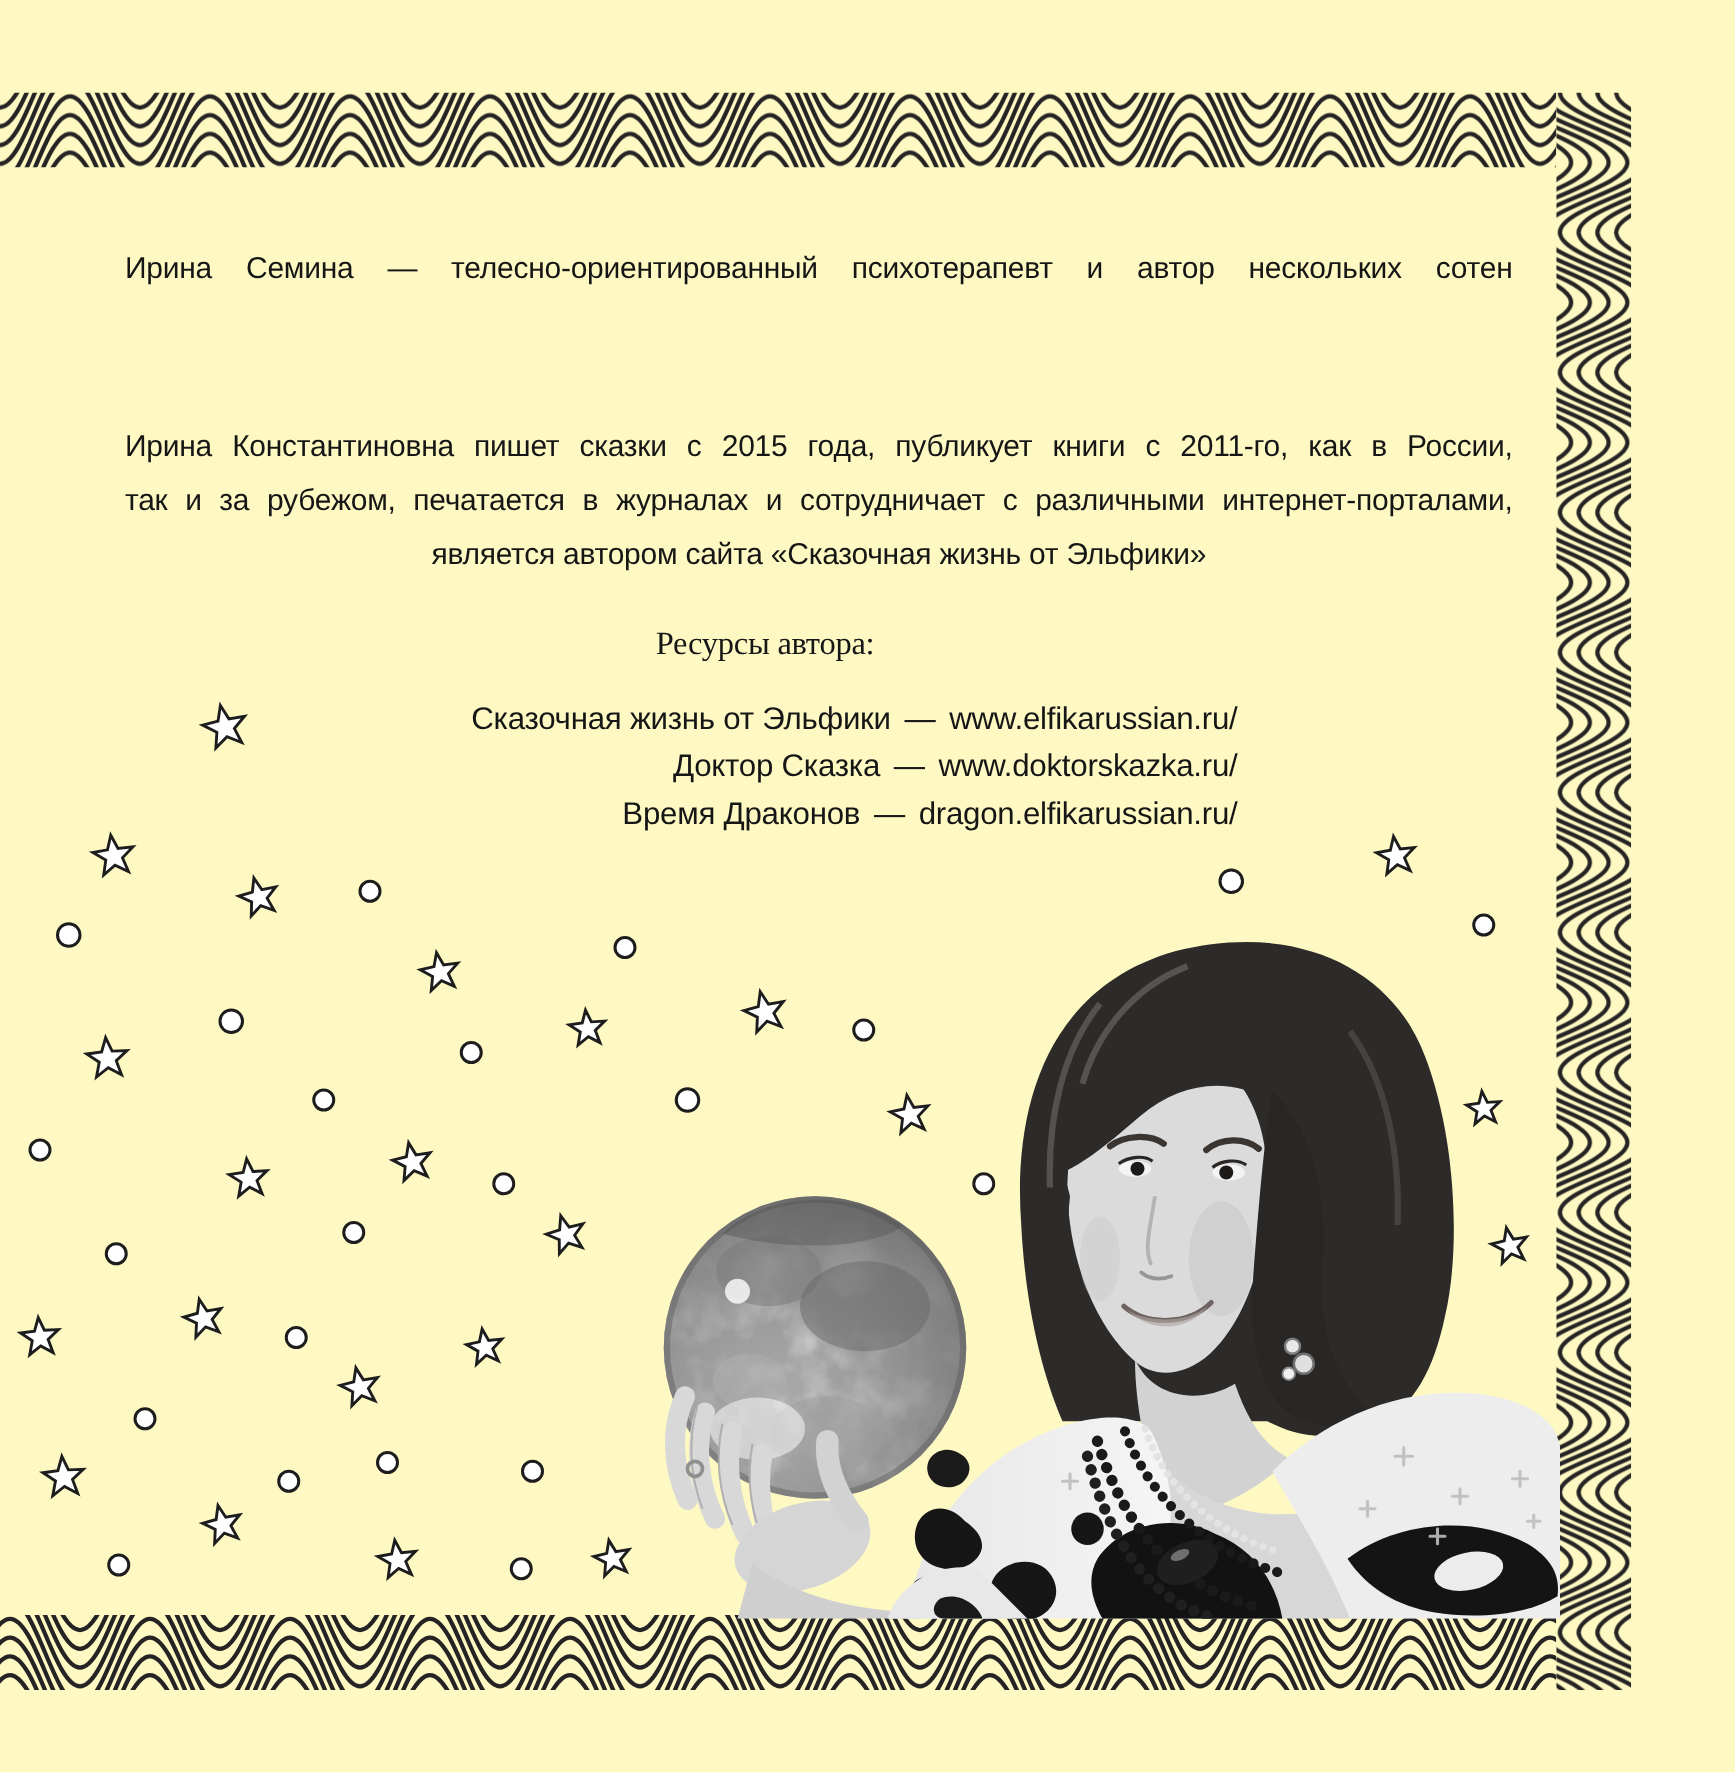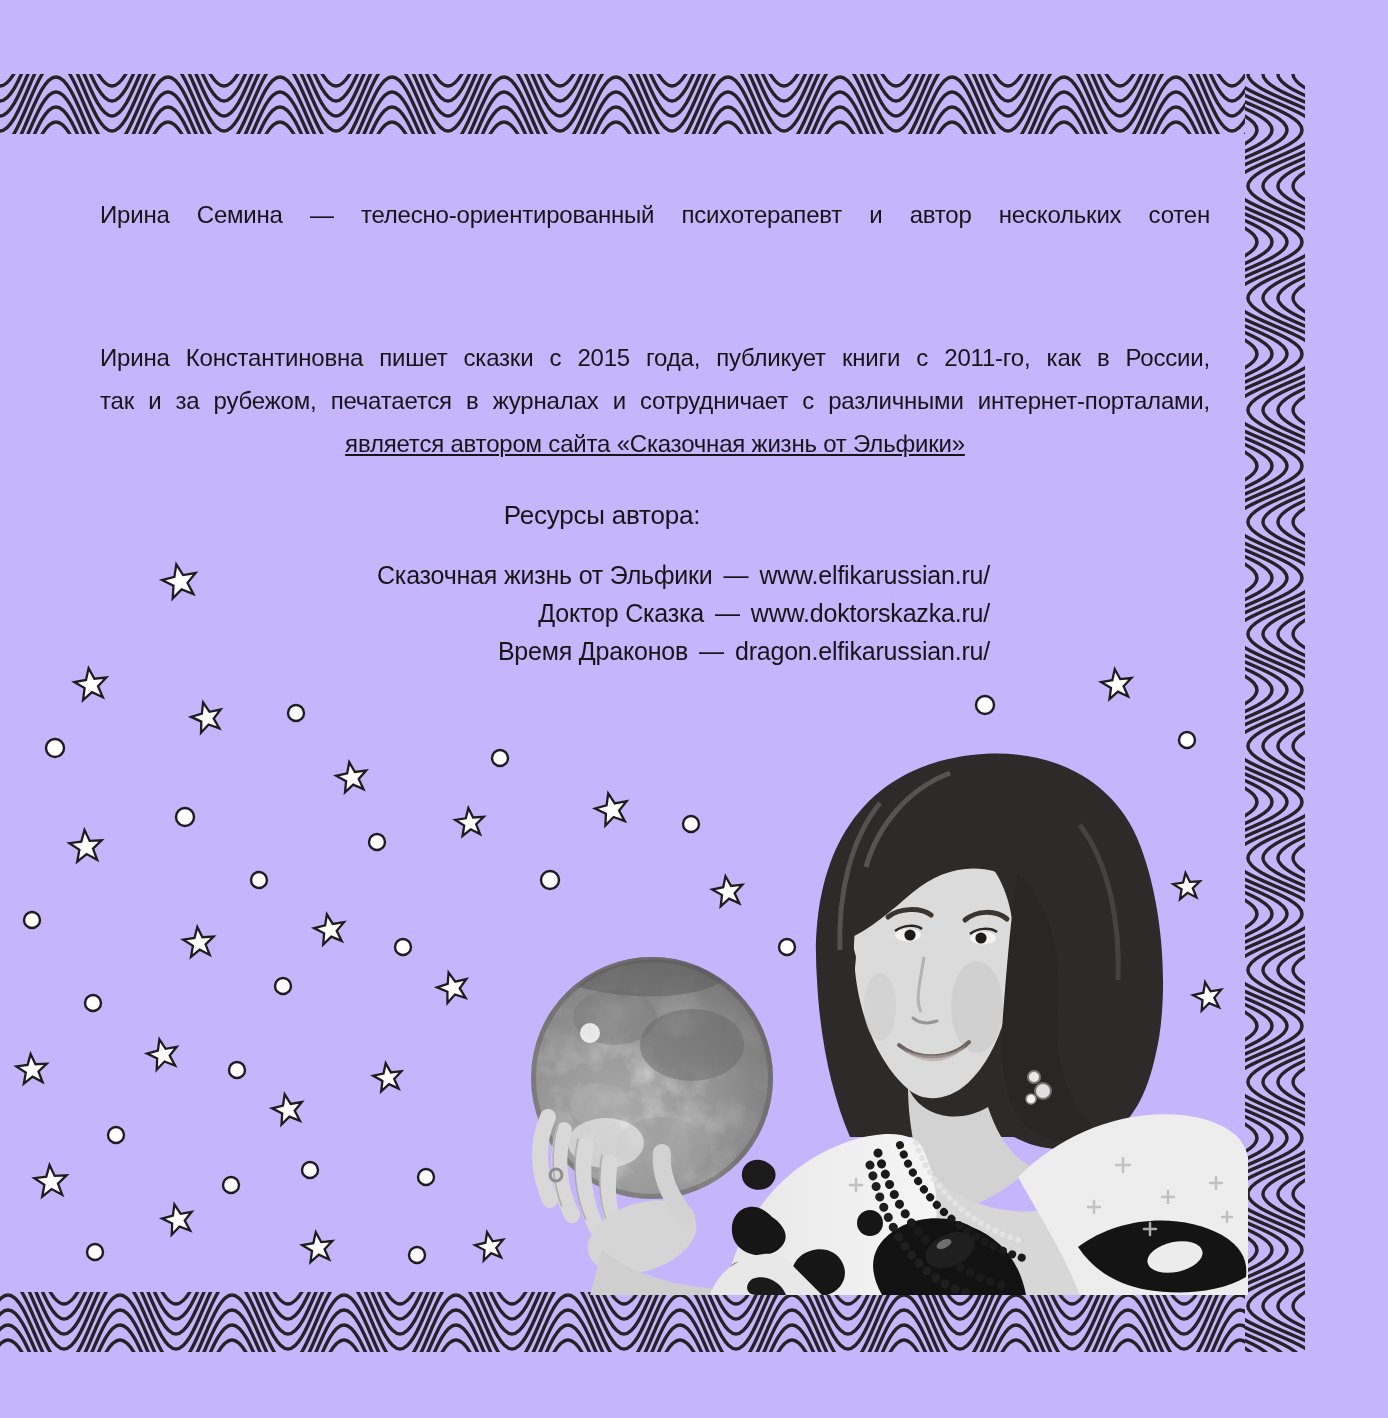--- a/index.html
+++ b/index.html
@@ -1,35 +1,35 @@
 <!DOCTYPE html>
 <html><head>
 <meta charset="utf-8">
 <style>
   html,body{margin:0;padding:0;background:#ffffff;}
   #page{
-    position:relative;width:1388px;height:1418px;background:#c4b5fd;overflow:hidden;
+    position:relative;width:1388px;height:1418px;background:#fef9c3;overflow:hidden;
     font-family:"Liberation Sans","DejaVu Sans",sans-serif;color:#161616;
   }
   .border{position:absolute;display:block;}
   #border-top{left:0;top:74px;}
   #border-bottom{left:0;top:1292px;}
   #border-right{left:1245px;top:74px;}
 
   .para{position:absolute;left:100px;width:1110px;font-size:24px;letter-spacing:-0.2px;}
   .para .pline{
     line-height:43px;white-space:nowrap;text-align:justify;text-align-last:justify;
   }
-  .para .pline.centered{text-align:left;text-align-last:center;text-decoration:underline;}
+  .para .pline.centered{text-align:left;text-align-last:center;}
   #para1{top:193px;}
   #para2{top:336px;}
 
   #resources-title{
-    position:absolute;left:2px;top:500px;width:1200px;text-align:center;
-    font-size:26px;letter-spacing:-0.2px;
+    position:absolute;left:12px;top:500px;width:1200px;text-align:center;
+    font-size:26px;letter-spacing:-0.2px;font-family:Liberation Serif, serif;
   }
   #resources-list{
     position:absolute;right:398px;top:556px;text-align:right;font-size:25px;letter-spacing:-0.2px;
   }
   #resources-list .res-line{line-height:38px;white-space:nowrap;}
   .res-dash{display:inline-block;margin:0 11px;}
 
   #decor-layer{position:absolute;left:0;top:0;pointer-events:none;}
   .deco-star{fill:#ffffff;stroke:#1d1d1d;stroke-width:2.3;stroke-linejoin:miter;}
   .deco-circle{fill:#ffffff;stroke:#1d1d1d;stroke-width:2.4;}

